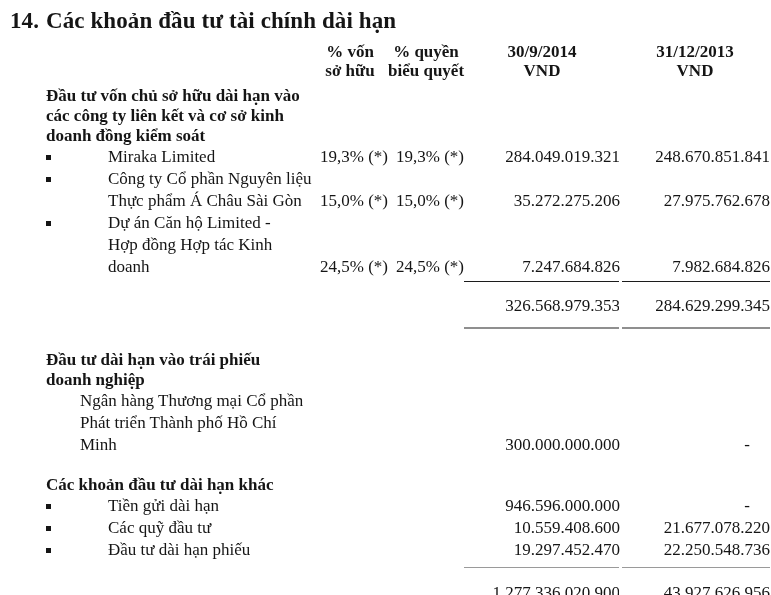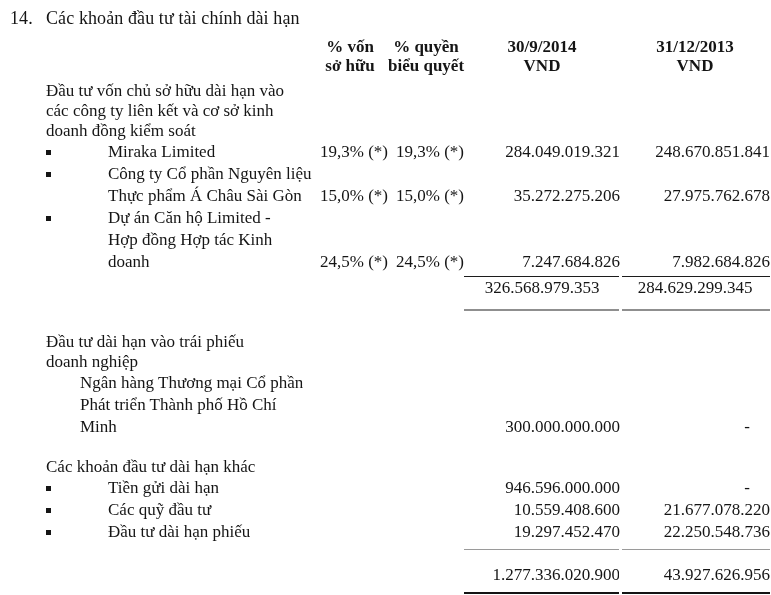--- a/index.html
+++ b/index.html
@@ -2,39 +2,39 @@
 <html><head>
 <meta charset="utf-8">
 <style>
   html,body{margin:0;padding:0;background:#fff;}
   .page{
     width:771px;height:595px;box-sizing:border-box;
     background:#fff;color:#151515;
     font-family:"Liberation Serif","DejaVu Serif",serif;
     padding:8px 0 0 10px;overflow:hidden;
   }
-  .title-row{font-size:18px;font-weight:normal;margin-bottom:8px;letter-spacing:.1px;}
+  .title-row{font-size:23px;font-weight:bold;margin-bottom:8px;letter-spacing:.1px;}
   .tnum{display:inline-block;width:36px;}
   table.fin{
     border-collapse:separate;border-spacing:0;table-layout:fixed;
     width:760px;font-size:17px;color:#151515;
   }
   td{padding:0;vertical-align:bottom;line-height:22px;}
   .num{text-align:right;white-space:nowrap;}
   .hc{text-align:center;font-weight:bold;line-height:19px;padding-bottom:6px;vertical-align:bottom;white-space:nowrap;}
   .lbl{padding-left:36px;}
-  .heading{font-weight:normal;}
+  .heading{font-weight:bold;}
   .heading .ln{line-height:20px;}
   .bullet-wrap{display:flex;gap:28px;}
   .bullet{width:5px;height:5px;background:#151515;margin:9px 29px 0 0;flex-shrink:0;}
   .lbl-text{flex:1;}
   .lbl-indent{padding-left:70px;}
   .dash{padding-right:20px;}
   
-  .rule-eq{border-top:1.5px solid #1c1c1c;border-bottom:2px solid #8f8f8f;padding-top:0;padding-bottom:10px;text-align:center;}
+  .rule-eq{border-top:1.5px solid #1c1c1c;border-bottom:2px solid #8f8f8f;padding-top:13px;padding-bottom:10px;}
   .rule-tot{border-top:1px solid #9a9a9a;border-bottom:2.5px solid #141414;padding-top:14px;padding-bottom:6px;}
   td.gap{position:relative;}
   td.gap::after{content:"";position:absolute;left:-1.5px;top:-3px;bottom:-3px;width:3px;background:#fff;}
   tr.sp td{line-height:0;font-size:0;}
   tr.sp3 td{height:3px;}  tr.sp21 td{height:21px;}
   tr.sp19 td{height:19px;} tr.sp6 td{height:6px;}
 </style>
 </head>
 <body>
 

